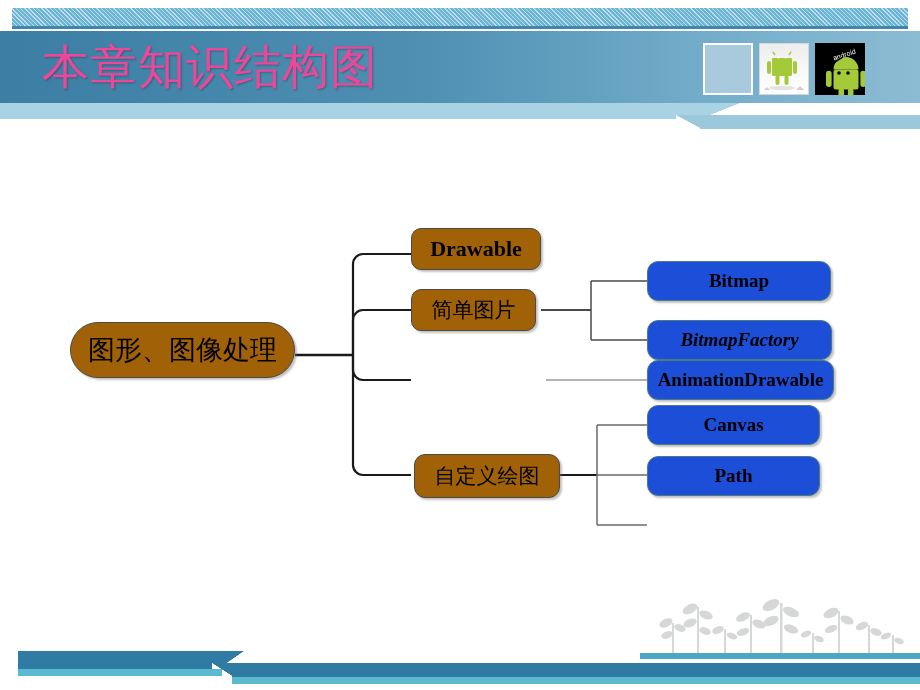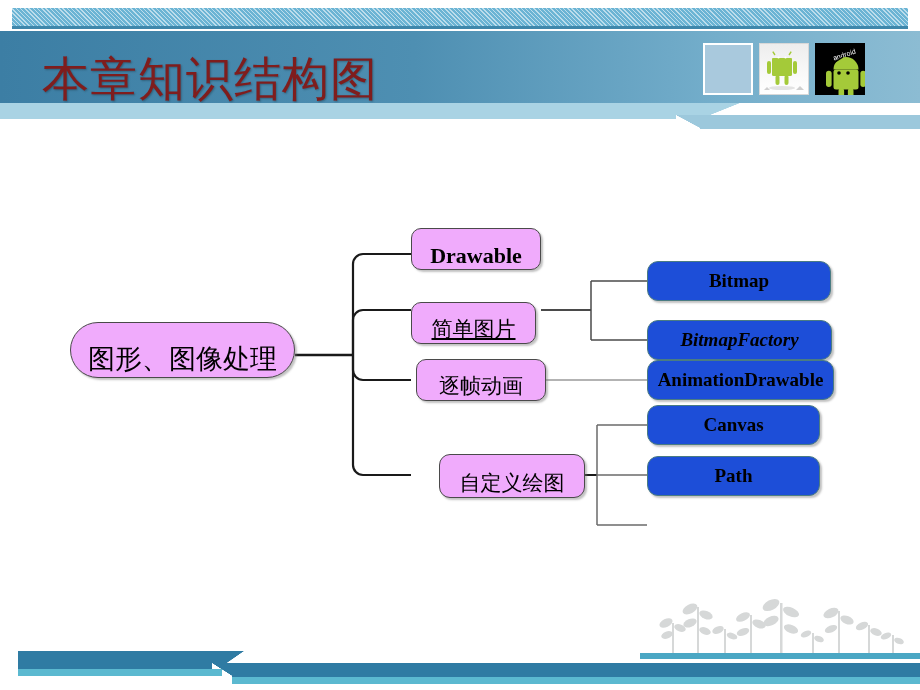--- a/index.html
+++ b/index.html
@@ -41,26 +41,25 @@
     position: absolute;
     left: 0; top: 31px;
     width: 920px; height: 72px;
     background: linear-gradient(to right, #3c7ea4 0%, #4e8fb2 45%, #74aecb 78%, #8cbcd3 100%);
   }
   .header-title {
     position: absolute;
     left: 42px; top: 36px;
     font-size: 47px;
     line-height: 62px;
-    color: #7f1d1d;
+    color: #ec4899;
     font-weight: normal;
     letter-spacing: 1px;
     white-space: nowrap;
     text-shadow: 1px 1px 2px rgba(0,0,0,0.28);
-    margin-top: 12px;
   }
 
   
   .thumbs {
     position: absolute;
     left: 703px; top: 43px;
     display: flex;
     gap: 6px;
   }
   .thumb {
@@ -134,23 +133,22 @@
     position: absolute;
     box-sizing: border-box;
     display: flex;
     align-items: center;
     justify-content: center;
     text-align: center;
     border: 1px solid #555555;
     box-shadow: 2px 2px 2px rgba(120,120,120,0.45);
   }
   .node-pink {
-    background: #f0abfc;
+    background: #a16207;
     border-color: #4a4a4a;
-    align-items: flex-end;
   }
   .node-blue {
     background: #1d4ed8;
     border-color: #4a7c82;
   }
   .cjk {
     font-family: "DejaVu Sans", "Liberation Sans", sans-serif;
     font-weight: normal;
   }
   .lat {
@@ -302,29 +300,26 @@
     </svg>
 
     <div class="node node-pink cjk" style="left:70px; top:192px; width:225px; height:56px; border-radius:33px; font-size:27px;">
       <span>图形、图像处理</span>
     </div>
 
     <div class="node node-pink lat" style="left:411px; top:98px; width:130px; height:42px; border-radius:10px; font-size:22px;">
       <span>Drawable</span>
     </div>
 
-    <div class="node node-pink cjk" style="left:411px; top:172px; width:125px; height:42px; border-radius:10px; font-size:21px;text-decoration:underline;">
+    <div class="node node-pink cjk" style="left:411px; top:159px; width:125px; height:42px; border-radius:10px; font-size:21px;">
       <span>简单图片</span>
     </div>
 
-    <div class="node node-pink cjk" style="left:416px; top:229px; width:130px; height:42px; border-radius:10px; font-size:21px;">
-      <span>逐帧动画</span>
-    </div>
-
-    <div class="node node-pink cjk" style="left:414px; top:324px; width:146px; height:44px; border-radius:11px; font-size:21px;margin-left:25px;">
+
+    <div class="node node-pink cjk" style="left:414px; top:324px; width:146px; height:44px; border-radius:11px; font-size:21px;">
       <span>自定义绘图</span>
     </div>
 
     <div class="node node-blue lat" style="left:647px; top:131px; width:184px; height:40px; border-radius:11px; font-size:19px;">
       <span>Bitmap</span>
     </div>
 
     <div class="node node-blue lat" style="left:647px; top:190px; width:185px; height:40px; border-radius:11px; font-size:19px;font-style:italic;">
       <span>BitmapFactory</span>
     </div>

